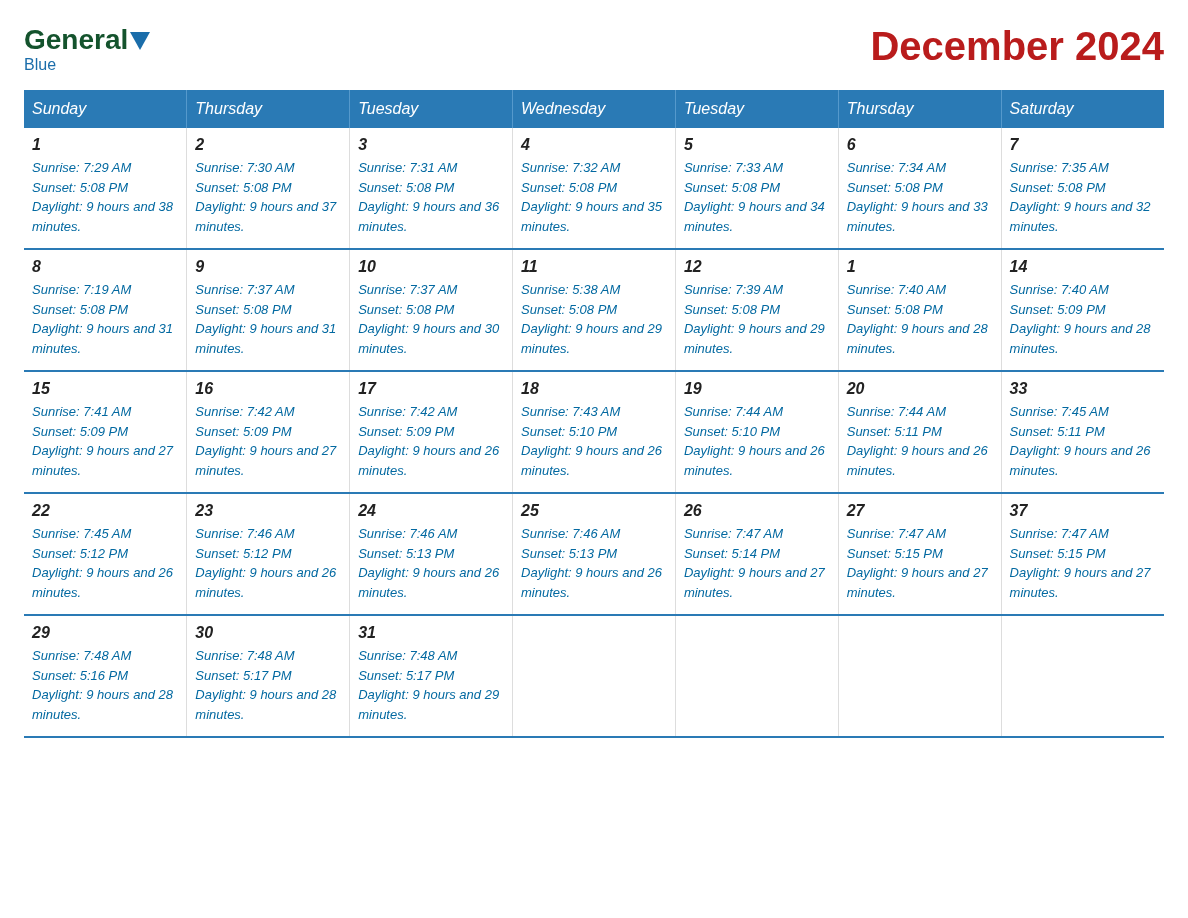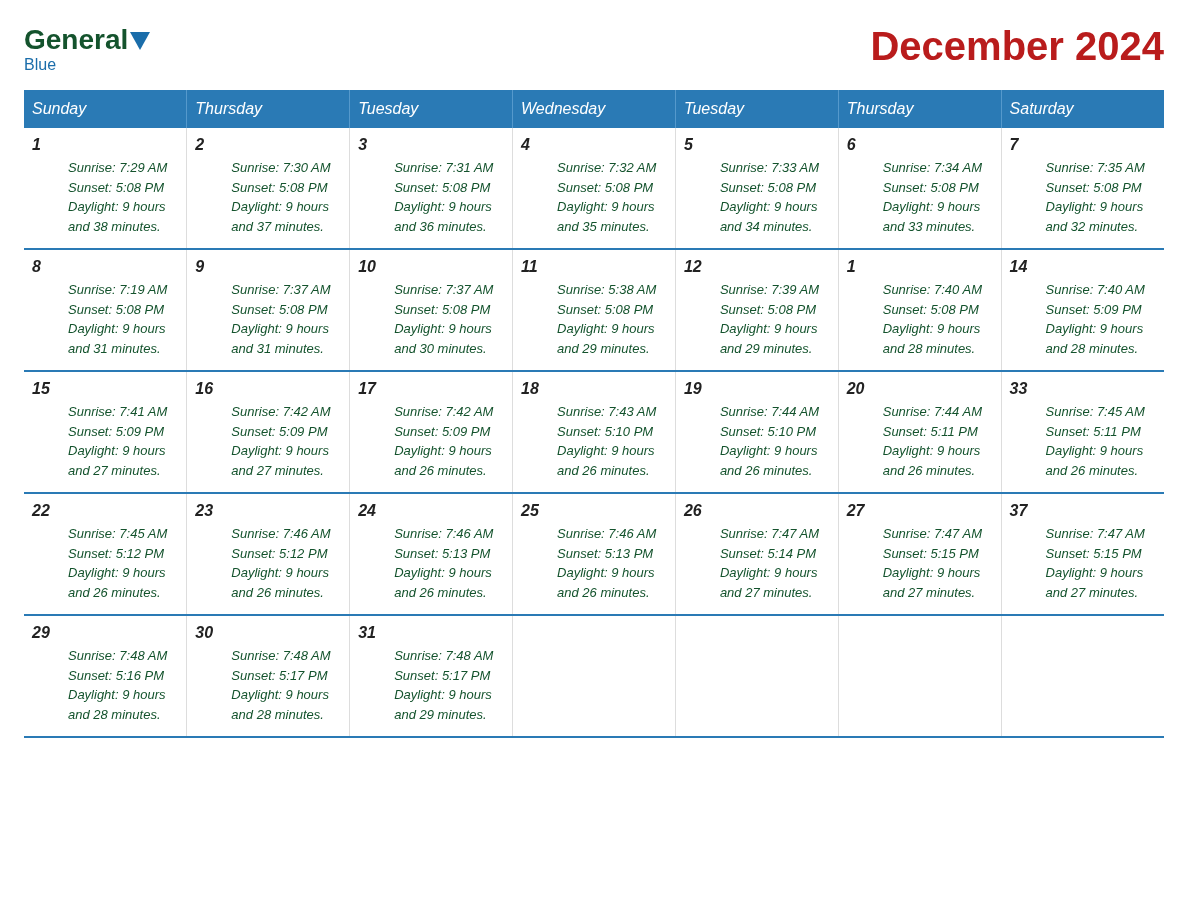--- a/index.html
+++ b/index.html
@@ -94,22 +94,21 @@
     .day-num {
       font-size: 16px;
       font-weight: bold;
       display: block;
       margin-bottom: 4px;
       color: #222;
     }
     .day-info {
       font-size: 13px;
       line-height: 1.5;
-      color: #14532d;
-      margin-left: 36px;
+      color: #0369a1;
     }
     .empty-cell {
       background: #fff;
     }
   </style>
 </head>
 <body>
 
 <div class="header">
   <div class="logo">

